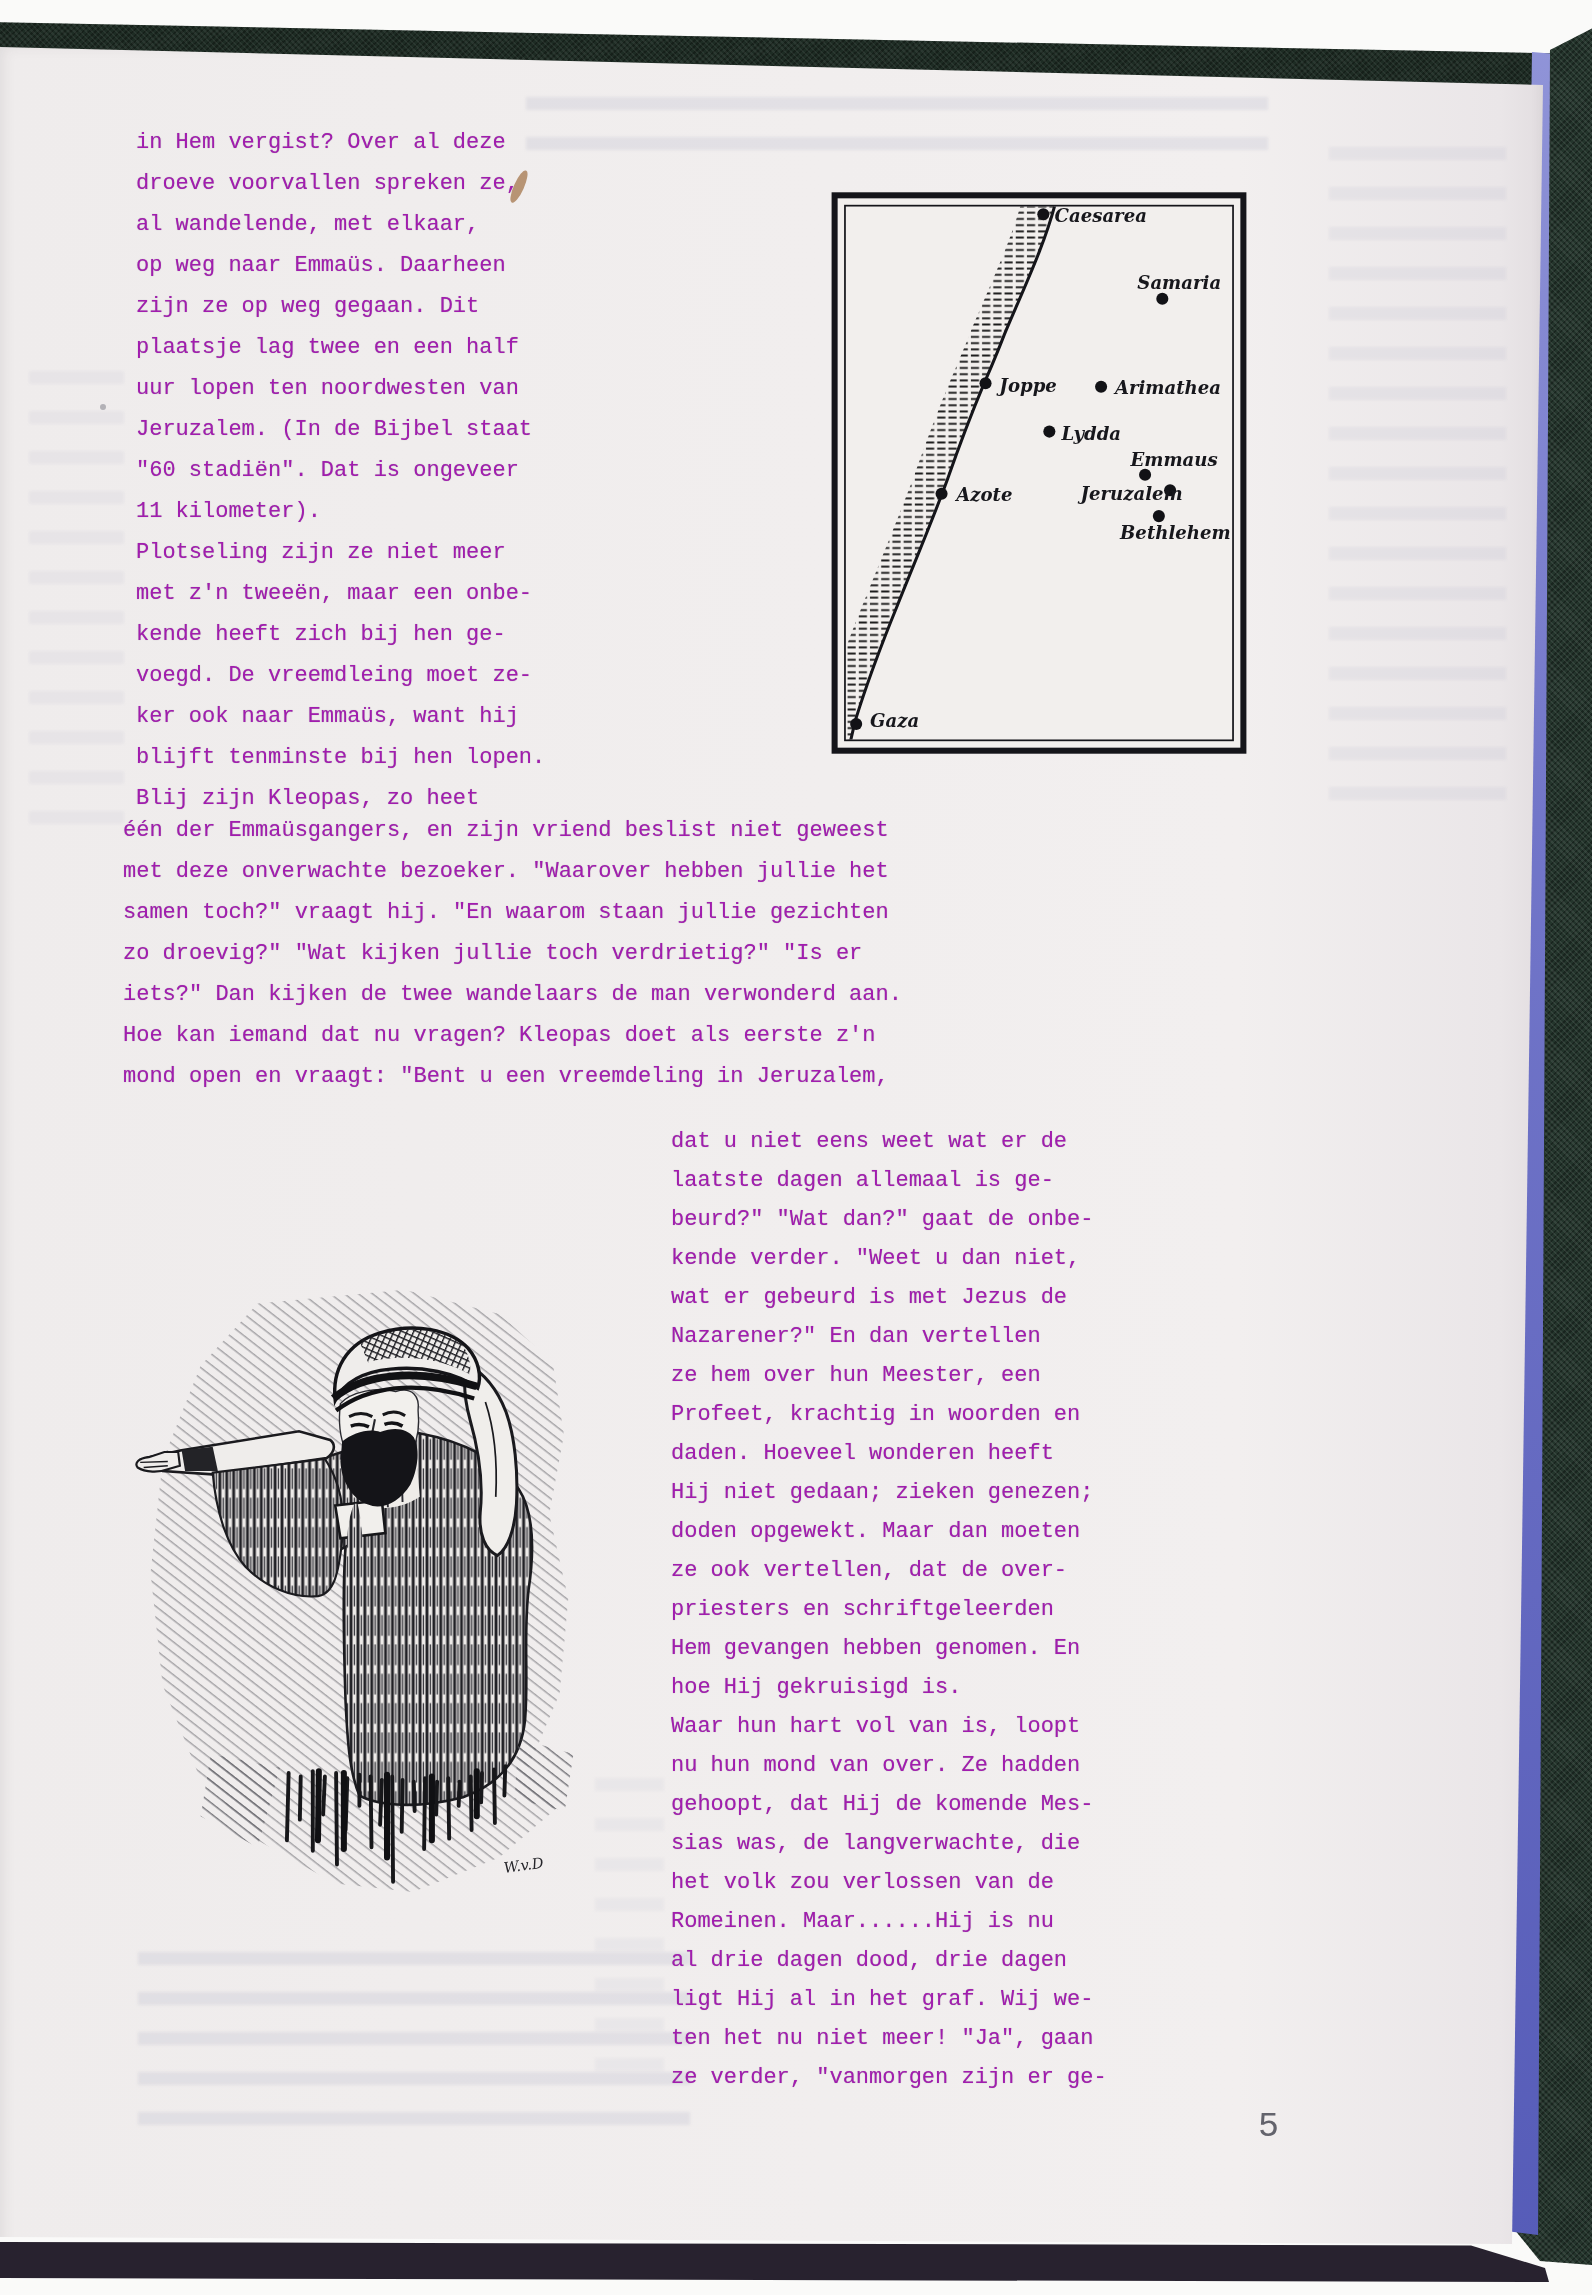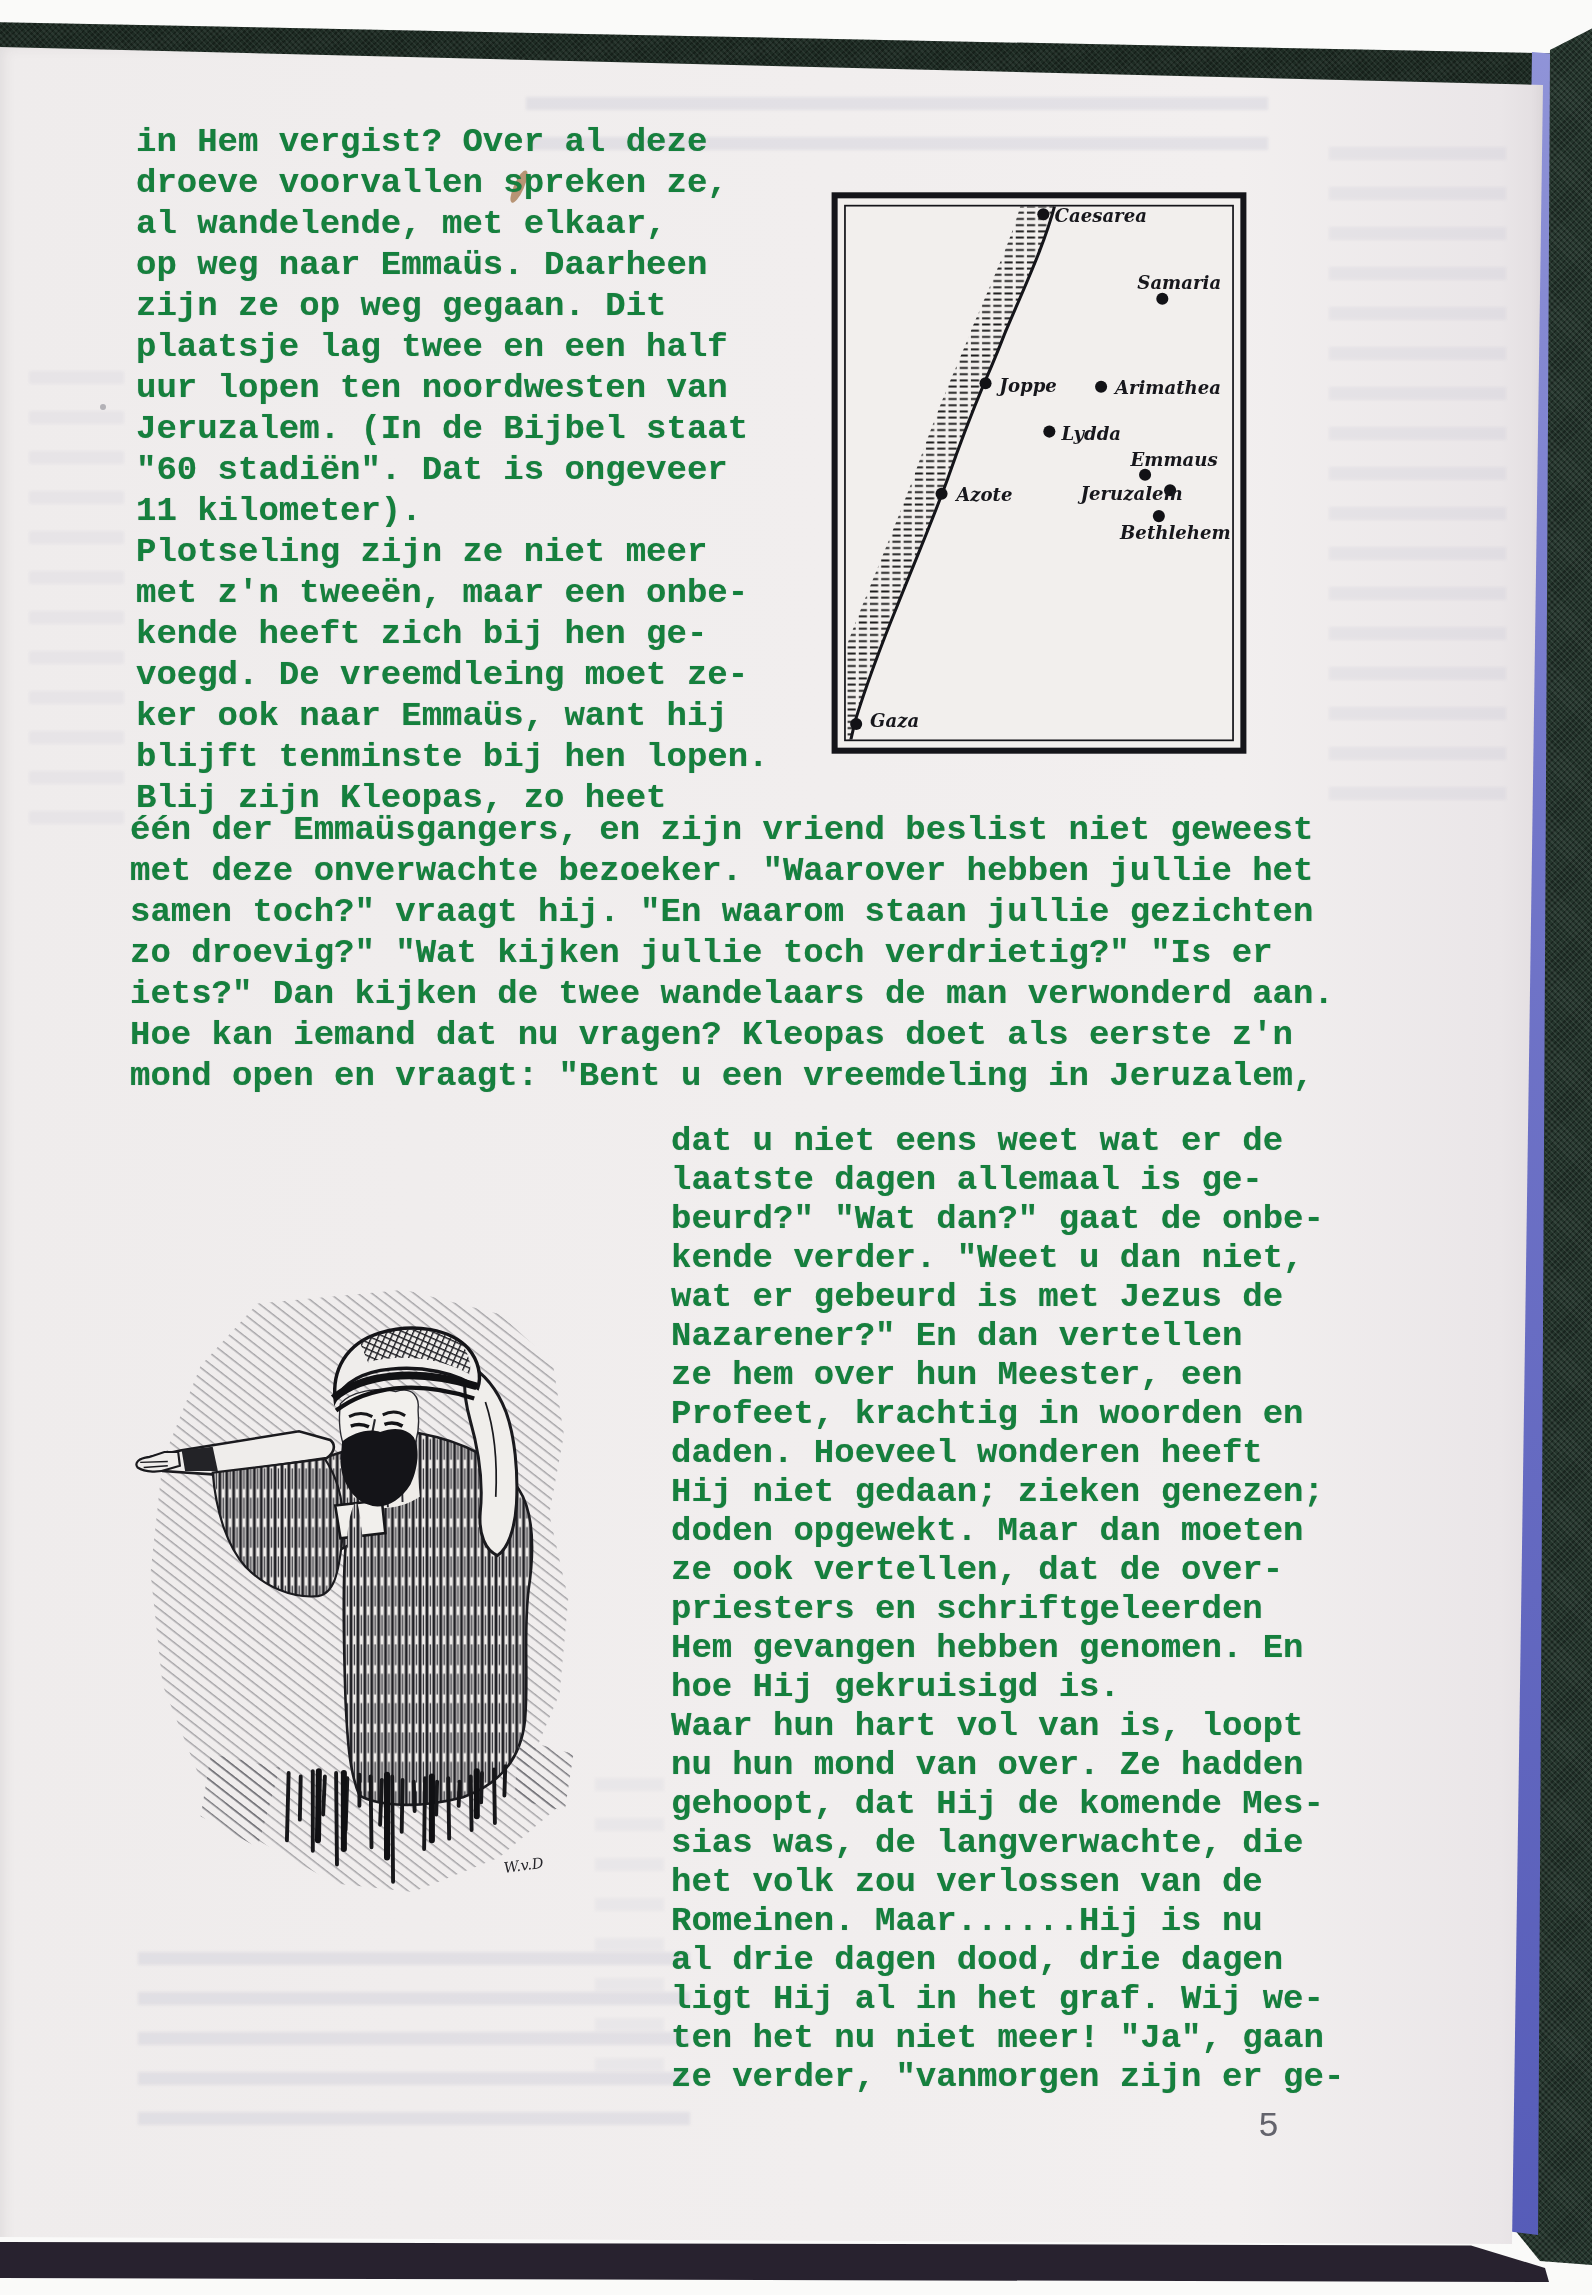--- a/index.html
+++ b/index.html
@@ -44,23 +44,22 @@
   }
   .speck{border-radius:50%;}
   .ghost{
     background:repeating-linear-gradient(180deg, rgba(98,108,150,.10) 0 13px, rgba(98,108,150,0) 13px 40px);
     filter:blur(1.7px);pointer-events:none;
   }
   
   .txt{
     white-space:pre;
     font-family:"Liberation Mono","DejaVu Sans Mono",monospace;
-    font-size:34px;color:#15803d;
+    font-size:22px;color:#a21caf;
     text-shadow:0 0 0.9px rgba(70,70,82,.45);
-    font-weight:bold;
   }
   .lh47{line-height:41px;}
   .lh45{line-height:39px;}
   .pagenum{
     font-family:"Liberation Mono","DejaVu Sans Mono",monospace;
     font-size:35px;color:#63636c;
   }
   
   .map-dot{fill:#121216;}
   .map-label{
@@ -101,21 +100,21 @@
 "60 stadiën". Dat is ongeveer
 11 kilometer).
 Plotseling zijn ze niet meer
 met z'n tweeën, maar een onbe-
 kende heeft zich bij hen ge-
 voegd. De vreemdleing moet ze-
 ker ook naar Emmaüs, want hij
 blijft tenminste bij hen lopen.
 Blij zijn Kleopas, zo heet</div>
 
-<div class="abs txt lh47" style="left:130px;top:810px;">één der Emmaüsgangers, en zijn vriend beslist niet geweest
+<div class="abs txt lh47" style="left:123px;top:810px;">één der Emmaüsgangers, en zijn vriend beslist niet geweest
 met deze onverwachte bezoeker. "Waarover hebben jullie het
 samen toch?" vraagt hij. "En waarom staan jullie gezichten
 zo droevig?" "Wat kijken jullie toch verdrietig?" "Is er
 iets?" Dan kijken de twee wandelaars de man verwonderd aan.
 Hoe kan iemand dat nu vragen? Kleopas doet als eerste z'n
 mond open en vraagt: "Bent u een vreemdeling in Jeruzalem,</div>
 
 <div class="abs txt lh45" style="left:671px;top:1122px;">dat u niet eens weet wat er de
 laatste dagen allemaal is ge-
 beurd?" "Wat dan?" gaat de onbe-

